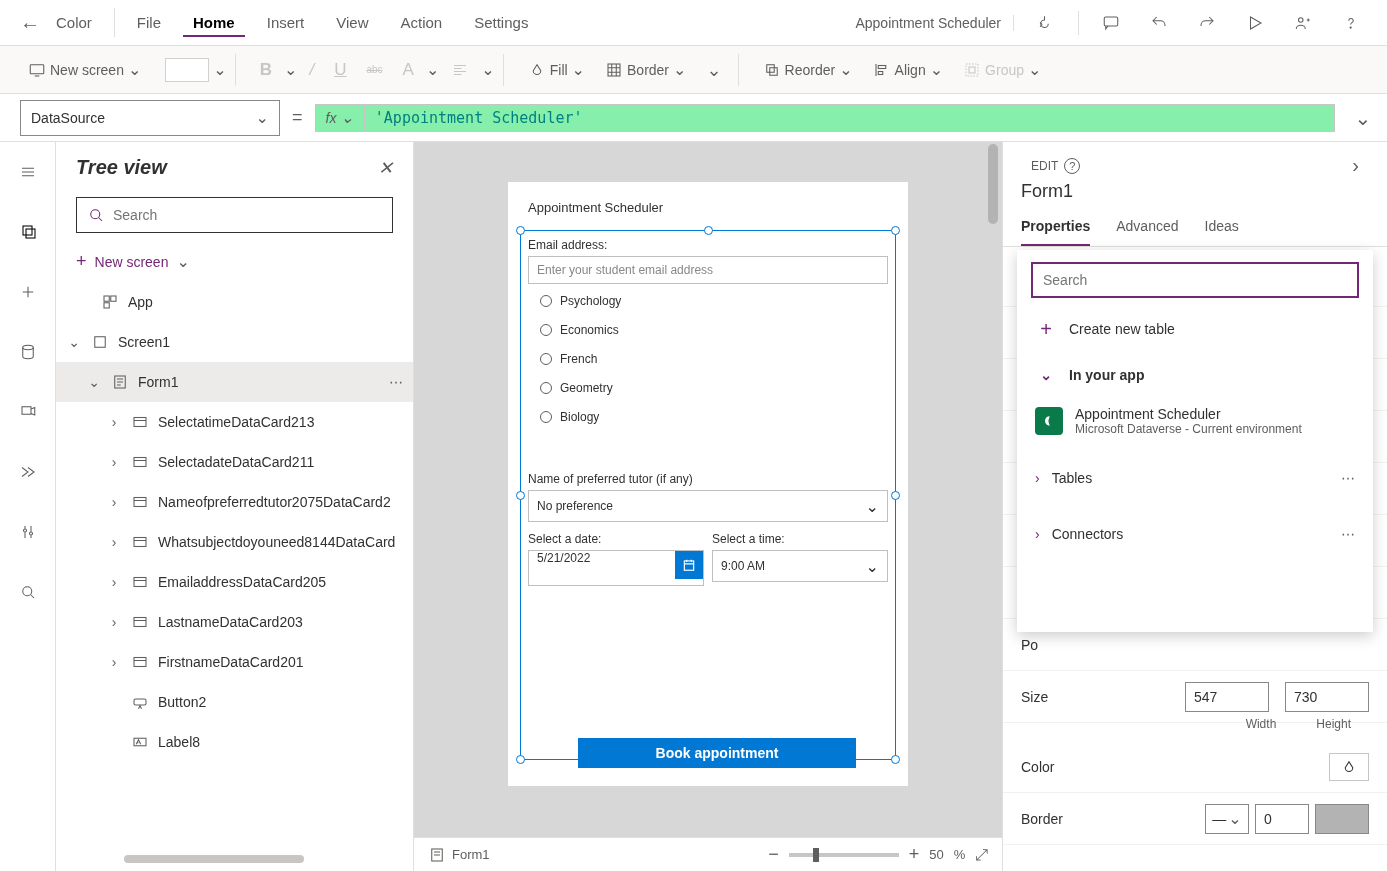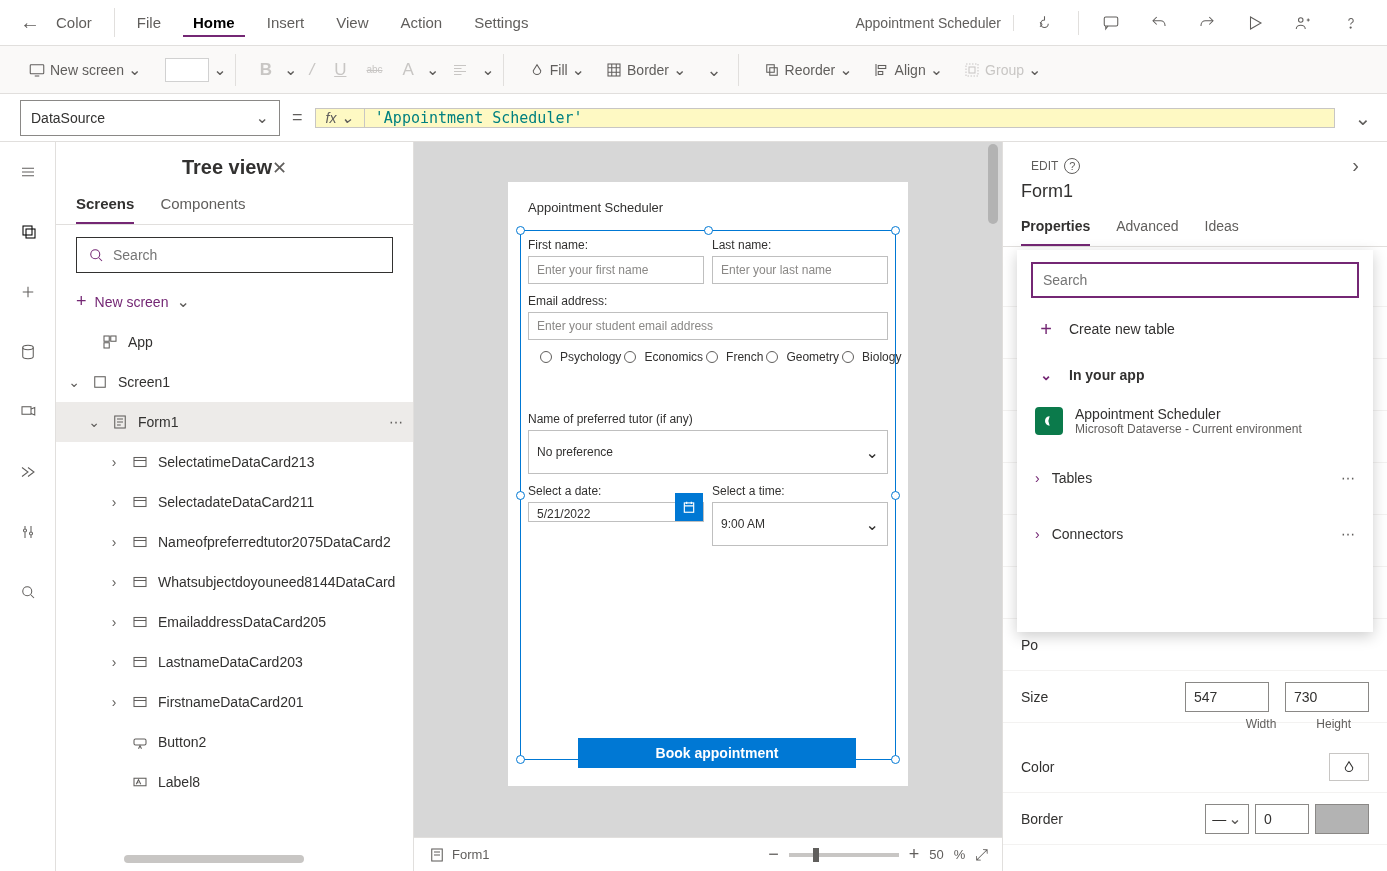--- a/index.html
+++ b/index.html
@@ -21,36 +21,36 @@
 .toolbar .tool-group { display: flex; align-items: center; gap: 4px; padding: 0 8px; border-right: 1px solid #e1dfdd; height: 32px; }
 .toolbar .tool-group:last-child { border-right: none; }
 .toolbar .tbtn { height: 32px; padding: 0 8px; display: flex; align-items: center; gap: 4px; color: #605e5c; cursor: pointer; font-size: 14px; }
 .toolbar .tbtn.disabled { color: #c8c6c4; }
 .toolbar .color-swatch { width: 44px; height: 24px; border: 1px solid #d1d1d1; background: #fff; }
 
 
 .formula-bar { height: 48px; display: flex; align-items: center; border-bottom: 1px solid #e1dfdd; }
 .formula-bar .prop-select { width: 260px; height: 36px; margin-left: 20px; border: 1px solid #8a8886; background: #fff; display: flex; align-items: center; justify-content: space-between; padding: 0 10px; }
 .formula-bar .eq { padding: 0 12px; font-size: 18px; color: #605e5c; }
-.formula-bar .fx-container { flex: 1; height: 20px; border: 1px solid #c8c6c4; display: flex; align-items: center; background: #fef9c3; margin-right: 4px; }
+.formula-bar .fx-container { flex: 1; height: 28px; border: 1px solid #c8c6c4; display: flex; align-items: center; background: #86efac; margin-right: 4px; }
 .formula-bar .fx { padding: 0 10px; font-style: italic; color: #605e5c; border-right: 1px solid #c8c6c4; height: 100%; display: flex; align-items: center; gap: 4px; }
 .formula-bar .formula-text { padding: 0 10px; font-family: Consolas, monospace; color: #008080; font-size: 15px; }
 .formula-bar .expand { width: 48px; display: flex; align-items: center; justify-content: center; color: #605e5c; }
 
 
 .main { display: flex; height: calc(871px - 46px - 48px - 48px); }
 
 
 .left-rail { width: 56px; border-right: 1px solid #e1dfdd; display: flex; flex-direction: column; align-items: center; padding-top: 10px; gap: 20px; }
 .left-rail .rail-btn { width: 40px; height: 40px; display: flex; align-items: center; justify-content: center; color: #605e5c; cursor: pointer; }
 .left-rail .rail-btn.active { color: #000; border-left: 3px solid transparent; }
 
 
 .tree-panel { width: 358px; border-right: 1px solid #e1dfdd; display: flex; flex-direction: column; background: #fff; position: relative; }
-.tree-panel .tree-header { padding: 14px 20px 6px; display: flex; justify-content: center; align-items: center; }
+.tree-panel .tree-header { padding: 14px 20px 6px; display: flex; justify-content: space-between; align-items: center; font-style: italic; }
 .tree-panel .tree-header h2 { font-size: 20px; font-weight: 600; }
 .tree-panel .tree-tabs { display: flex; gap: 26px; padding: 4px 20px 0; border-bottom: 1px solid #e1dfdd; }
 .tree-panel .tree-tabs .tab { padding: 6px 0 10px; font-size: 15px; color: #605e5c; cursor: pointer; }
 .tree-panel .tree-tabs .tab.active { font-weight: 600; color: #323130; border-bottom: 2px solid #742774; }
 .tree-panel .search-box { margin: 12px 20px; height: 36px; border: 1px solid #323130; display: flex; align-items: center; padding: 0 10px; gap: 8px; }
 .tree-panel .search-box input { border: none; outline: none; flex: 1; font-size: 14px; }
 .tree-panel .new-screen { padding: 6px 20px 10px; display: flex; align-items: center; gap: 8px; color: #742774; cursor: pointer; font-size: 14px; }
 .tree-panel .tree { flex: 1; overflow: hidden; }
 .tree-panel .tree-node { display: flex; align-items: center; height: 40px; padding: 0 10px; gap: 8px; cursor: pointer; font-size: 14px; white-space: nowrap; overflow: hidden; }
 .tree-panel .tree-node.selected { background: #edebe9; }
@@ -73,25 +73,25 @@
 .selection-box .h-ml { top: calc(50% - 4px); left: -5px; }
 .selection-box .h-mr { top: calc(50% - 4px); right: -5px; }
 .selection-box .h-bl { bottom: -5px; left: -5px; }
 .selection-box .h-bm { bottom: -5px; left: calc(50% - 4px); }
 .selection-box .h-br { bottom: -5px; right: -5px; }
 .form-inner { position: absolute; left: 20px; top: 56px; right: 20px; }
 .form-row { display: flex; gap: 8px; margin-bottom: 10px; }
 .field { flex: 1; display: flex; flex-direction: column; gap: 4px; }
 .field label { font-size: 12px; color: #323130; }
 .field .input { height: 28px; border: 1px solid #bfbfbf; padding: 0 8px; font-size: 12px; color: #8a8886; display: flex; align-items: center; background: #fff; }
-.radios { display: flex; flex-direction: row; gap: 3px; padding-left: 12px; }
+.radios { display: flex; flex-direction: column; gap: 15px; padding-left: 12px; }
 .radio-opt { display: flex; align-items: center; gap: 8px; font-size: 12px; }
 .radio-opt .rbtn { width: 12px; height: 12px; border: 1.4px solid #605e5c; border-radius: 50%; }
-.select-box { height: 44px; border: 1px solid #bfbfbf; display: flex; align-items: center; justify-content: space-between; padding: 0 8px; font-size: 12px; background: #fff; }
-.date-box { height: 20px; border: 1px solid #bfbfbf; display: flex; align-items: flex-end; font-size: 12px; background: #fff; }
+.select-box { height: 32px; border: 1px solid #bfbfbf; display: flex; align-items: center; justify-content: space-between; padding: 0 8px; font-size: 12px; background: #fff; }
+.date-box { height: 36px; border: 1px solid #bfbfbf; display: flex; align-items: flex-start; font-size: 12px; background: #fff; }
 .date-box .dtext { flex: 1; padding: 0 8px; }
 .date-box .dbtn { width: 28px; height: 28px; background: #0078d4; display: flex; align-items: center; justify-content: center; color: #fff; }
 .book-btn { position: absolute; bottom: 18px; left: 70px; right: 52px; height: 30px; background: #0078d4; color: #fff; display: flex; align-items: center; justify-content: center; font-size: 14px; font-weight: 600; cursor: pointer; }
 .canvas-scrollbar { position: absolute; right: 2px; top: 0; bottom: 34px; width: 14px; }
 .canvas-scrollbar .thumb { width: 10px; height: 80px; background: #b3b3b3; border-radius: 5px; margin: 2px auto; }
 
 
 .canvas-status { height: 34px; border-top: 1px solid #e1dfdd; background: #fff; display: flex; align-items: center; padding: 0 14px; gap: 10px; font-size: 13px; color: #605e5c; }
 .canvas-status .left-group { display: flex; align-items: center; gap: 6px; flex: 1; }
 .canvas-status .zoom-group { display: flex; align-items: center; gap: 10px; }
@@ -341,24 +341,20 @@
           <path d="M20 20l-4-4"></path>
         </svg>
       </div>
   </div>
 
   <div class="tree-panel">
     <div class="tree-header">
       <h2>Tree view</h2>
       <span style="font-size:18px;color:#605e5c;cursor:pointer;">✕</span>
     </div>
-    <div class="tree-tabs">
-      <div class="tab active">Screens</div>
-      <div class="tab">Components</div>
-    </div>
     <div class="search-box">
       <svg class="svg-ic" viewBox="0 0 24 24" style="color:#742774;">
           <circle cx="11" cy="11" r="6"></circle>
           <path d="M20 20l-4-4"></path>
         </svg>
       <input placeholder="Search" style="">
     </div>
     <div class="new-screen">
       <span style="font-size:18px; font-weight:300;">+</span>
       <span>New screen</span>
@@ -503,30 +499,20 @@
           <div class="handle h-tl"></div>
           <div class="handle h-tm"></div>
           <div class="handle h-tr"></div>
           <div class="handle h-ml"></div>
           <div class="handle h-mr"></div>
           <div class="handle h-bl"></div>
           <div class="handle h-bm"></div>
           <div class="handle h-br"></div>
         </div>
         <div class="form-inner">
-          <div class="form-row">
-            <div class="field">
-              <label>First name:</label>
-              <div class="input">Enter your first name</div>
-            </div>
-            <div class="field">
-              <label>Last name:</label>
-              <div class="input">Enter your last name</div>
-            </div>
-          </div>
           <div class="form-row">
             <div class="field">
               <label>Email address:</label>
               <div class="input">Enter your student email address</div>
             </div>
           </div>
           <div class="field" style="margin-bottom:48px;">
             <div class="radios" id="subject-radios">
                 <div class="radio-opt">
                   <span class="rbtn"></span>

